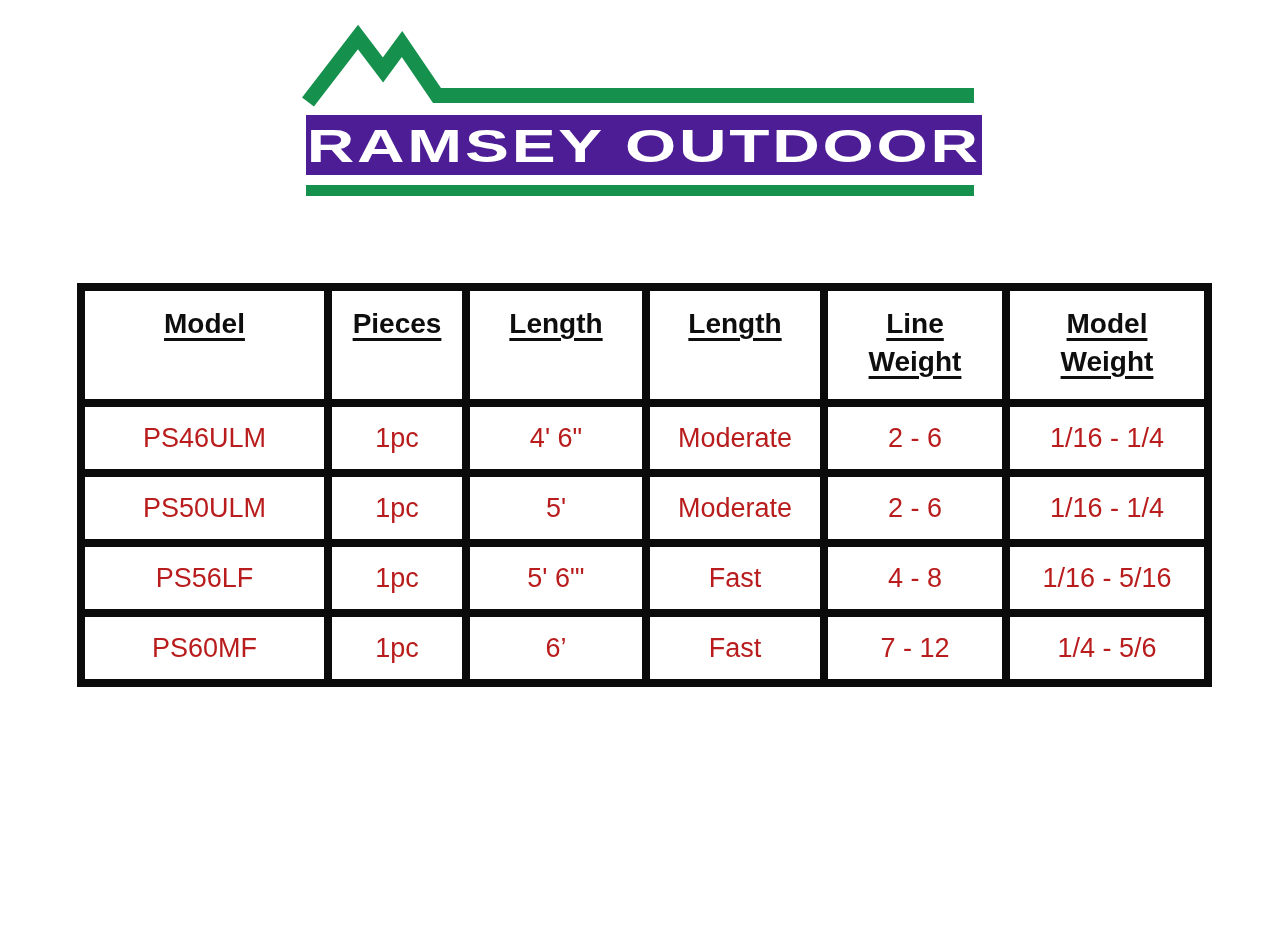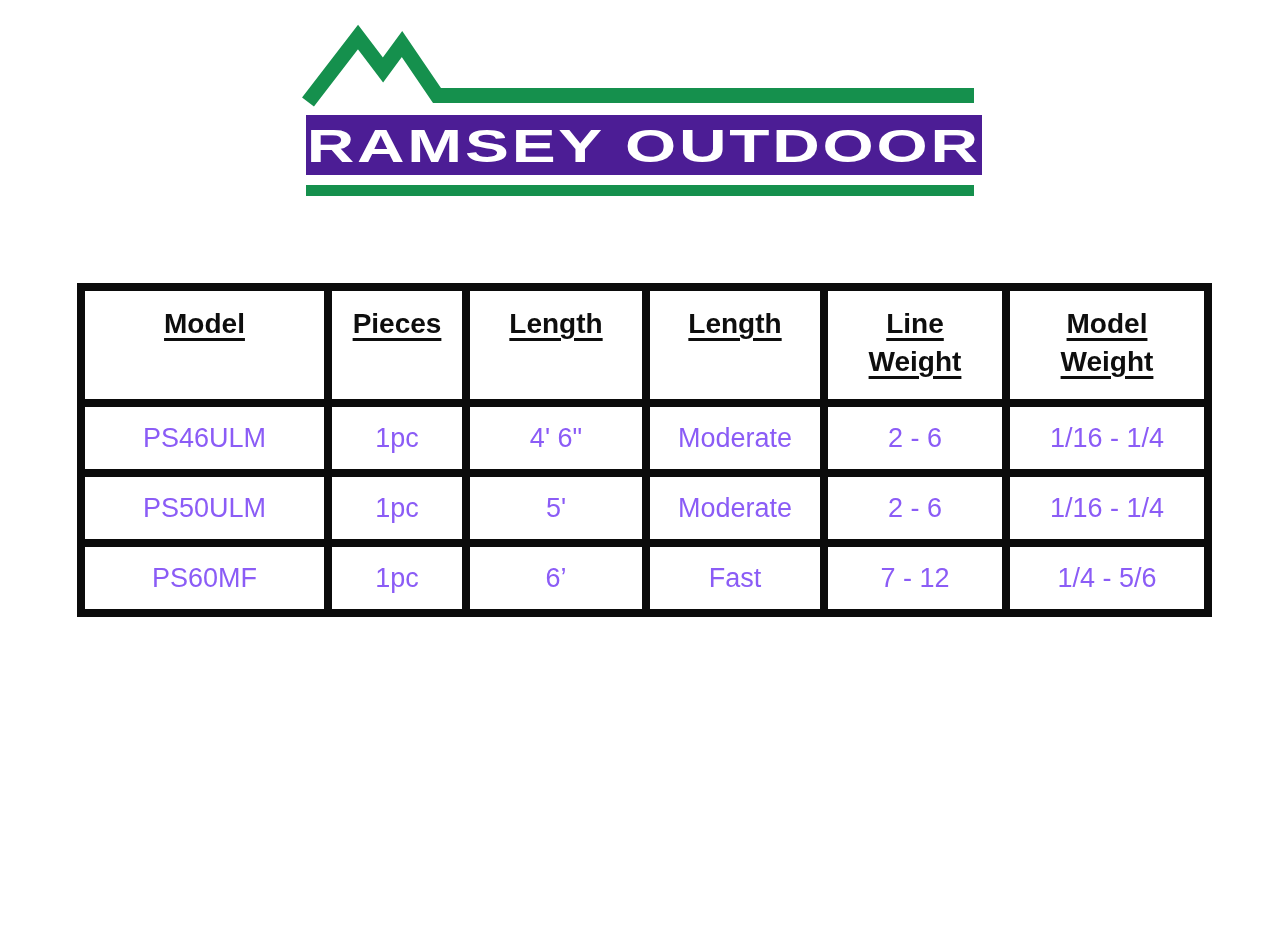--- a/index.html
+++ b/index.html
@@ -88,21 +88,21 @@
     display: block;
     text-decoration: underline;
     text-decoration-thickness: 3px;
     text-underline-offset: 5px;
   }
   table.spec td {
     height: 62px;
     vertical-align: middle;
     font-size: 27px;
     font-weight: 400;
-    color: #8b5cf6;
+    color: #b91c1c;
   }
   col.c-model  { width: 247px; }
   col.c-pieces { width: 138px; }
   col.c-length { width: 180px; }
   col.c-action { width: 178px; }
   col.c-line   { width: 182px; }
   col.c-lure   { width: 202px; }
 </style>
 </head>
 <body>
@@ -168,20 +168,28 @@
         </tr>
         <tr>
           <td>PS50ULM</td>
           <td>1pc</td>
           <td>5'</td>
           <td>Moderate</td>
           <td>2 - 6</td>
           <td>1/16 - 1/4</td>
         </tr>
         <tr>
+          <td>PS56LF</td>
+          <td>1pc</td>
+          <td>5' 6"'</td>
+          <td>Fast</td>
+          <td>4 - 8</td>
+          <td>1/16 - 5/16</td>
+        </tr>
+        <tr>
           <td>PS60MF</td>
           <td>1pc</td>
           <td>6’</td>
           <td>Fast</td>
           <td>7 - 12</td>
           <td>1/4 - 5/6</td>
         </tr>
       </tbody>
     </table>
   </div>

